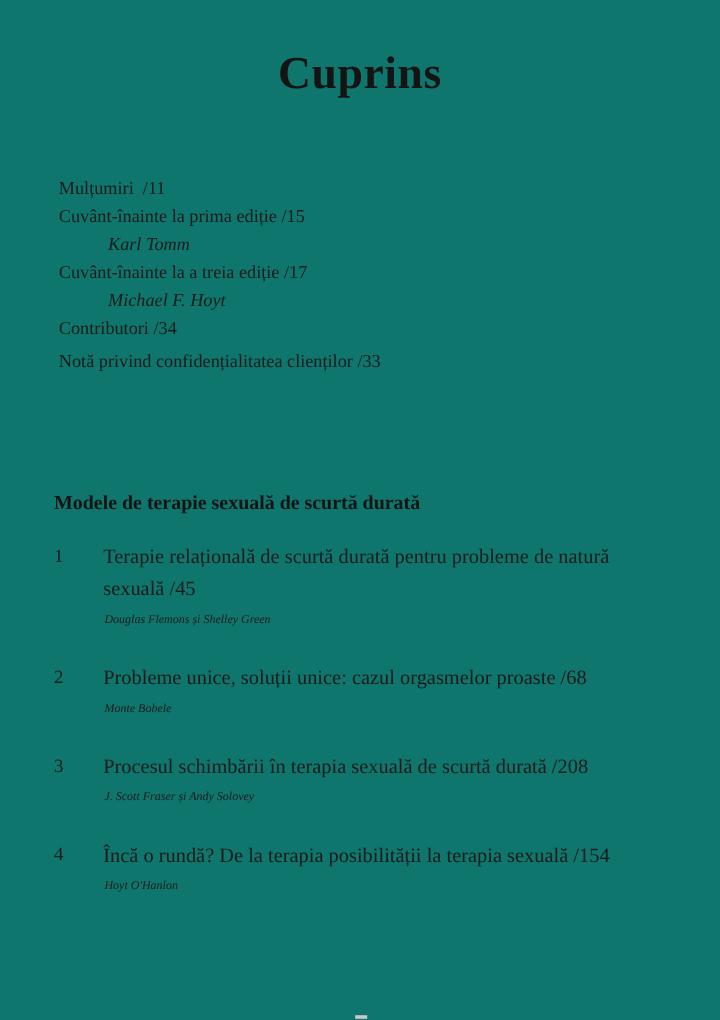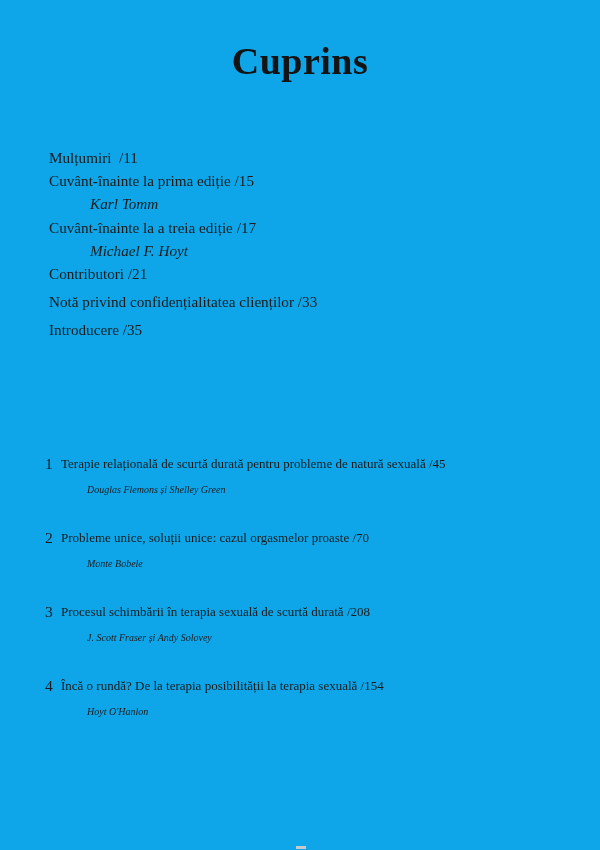--- a/index.html
+++ b/index.html
@@ -14,21 +14,21 @@
     position: relative;
     overflow: hidden;
     font-family: "Liberation Serif", "DejaVu Serif", serif;
     color: #1b1b1b;
     -webkit-font-smoothing: antialiased;
   }
 
   .page {
     position: absolute;
     inset: 0;
-    background: #0ea5e9;
+    background: #0f766e;
     text-decoration: underline;
   }
 
   
   .page-title {
     position: absolute;
     top: 14px;
     left: 0;
     width: 600px;
     text-align: center;
@@ -88,22 +88,22 @@
     position: absolute;
     left: 0;
     top: 0;
     width: 22px;
     font-size: 15.6px;
     line-height: 27px;
     text-align: left;
     color: #1b1b1b;
   }
   .ch-title {
-    margin-left: 16px;
-    font-size: 13px;
+    margin-left: 41px;
+    font-size: 17px;
     line-height: 27px;
     color: #1b1b1b;
     max-width: 462px;
   }
   .ch-author {
     margin-left: 42px;
     font-style: italic;
     font-size: 10px;
     line-height: 25px;
     color: #1b1b1b;
@@ -125,35 +125,35 @@
 <div class="page">
 
   <h1 class="page-title">Cuprins</h1>
 
   <div class="frontmatter">
       <div class="fm-row">Mulțumiri  /11</div>
       <div class="fm-row">Cuvânt-înainte la prima ediție /15</div>
       <div class="fm-row author">Karl Tomm</div>
       <div class="fm-row">Cuvânt-înainte la a treia ediție /17</div>
       <div class="fm-row author">Michael F. Hoyt</div>
-      <div class="fm-row">Contributori /21</div>
+      <div class="fm-row">Contributori /34</div>
       <div class="fm-row spaced">Notă privind confidențialitatea clienților /33</div>
-      <div class="fm-row spaced">Introducere /35</div>
     </div>
 
+  <h2 class="section-heading">Modele de terapie sexuală de scurtă durată</h2>
 
   <div class="chapters">
       <div class="chapter">
         <div class="ch-num">1</div>
         <div class="ch-title">Terapie relațională de scurtă durată pentru probleme de natură sexuală  /45</div>
         <div class="ch-author">Douglas Flemons și Shelley Green</div>
       </div>
       <div class="chapter">
         <div class="ch-num">2</div>
-        <div class="ch-title">Probleme unice, soluții unice: cazul orgasmelor proaste  /70</div>
+        <div class="ch-title">Probleme unice, soluții unice: cazul orgasmelor proaste  /68</div>
         <div class="ch-author">Monte Bobele</div>
       </div>
       <div class="chapter">
         <div class="ch-num">3</div>
         <div class="ch-title">Procesul schimbării în terapia sexuală de scurtă durată  /208</div>
         <div class="ch-author">J. Scott Fraser și Andy Solovey</div>
       </div>
       <div class="chapter">
         <div class="ch-num">4</div>
         <div class="ch-title">Încă o rundă? De la terapia posibilității la terapia sexuală  /154</div>

